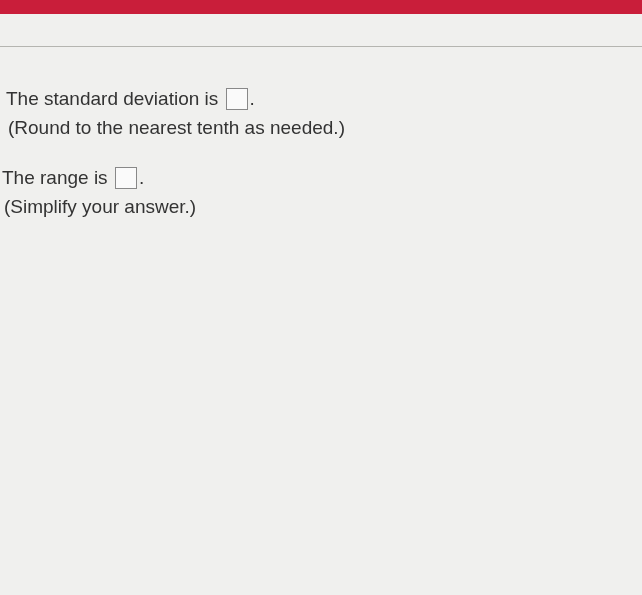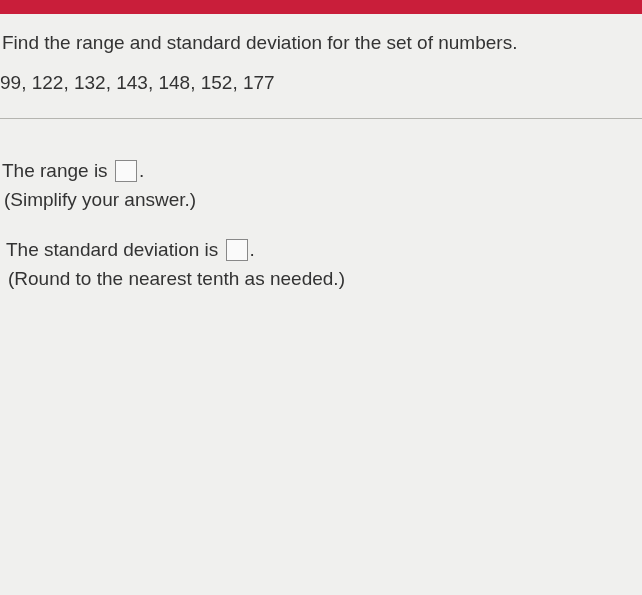--- a/index.html
+++ b/index.html
@@ -78,34 +78,30 @@
       padding-left: 6px;
     }
   </style>
 </head>
 <body>
 
 <div class="top-bar"></div>
 
 <div class="content">
 
-  <div class="question-section">
-    <div class="question-line">Find the range and standard deviation for the set of numbers.</div>
-    <div class="data-line">99, 122, 132, 143, 148, 152, 177</div>
-  </div>
 
   <hr class="divider">
+
+  <div class="answer-block block2">
+    <span class="answer-line">
+      <span>The standard deviation is </span><input type="text" class="answer-input" value="" style=""><span>.</span>
+    </span>
+    <span class="hint-line">(Round to the nearest tenth as needed.)</span>
+  </div>
 
   <div class="answer-block">
     <span class="answer-line">
       <span>The range is </span><input type="text" class="answer-input" value="" style=""><span>.</span>
     </span>
     <span class="hint-line">(Simplify your answer.)</span>
   </div>
 
-  <div class="answer-block block2">
-    <span class="answer-line">
-      <span>The standard deviation is </span><input type="text" class="answer-input" value="" style=""><span>.</span>
-    </span>
-    <span class="hint-line">(Round to the nearest tenth as needed.)</span>
-  </div>
-
 </div>
 
 </body></html>

